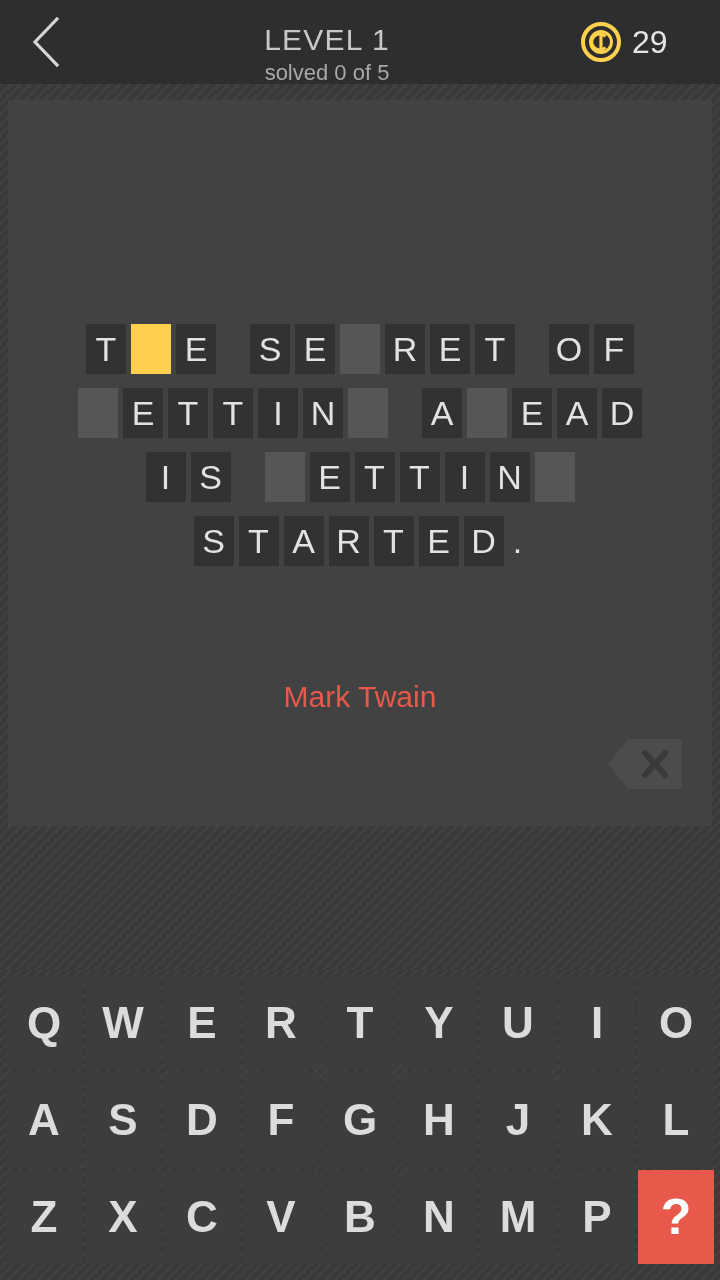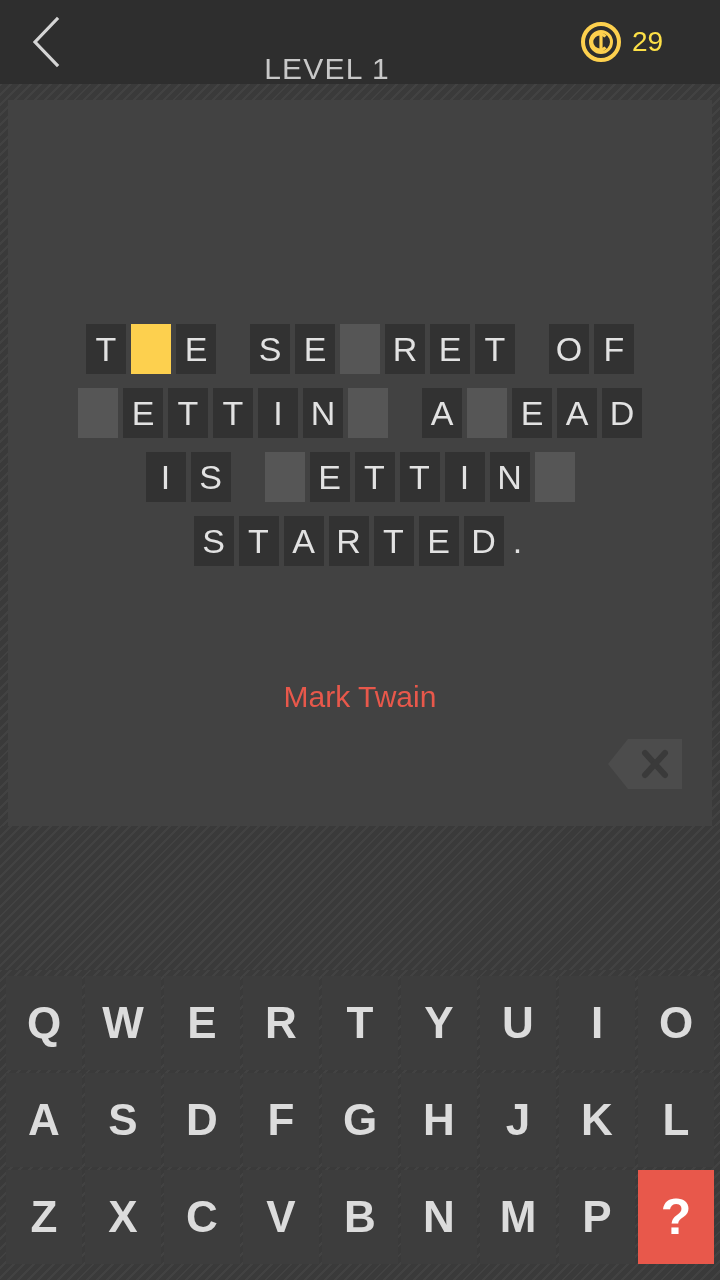--- a/index.html
+++ b/index.html
@@ -78,22 +78,22 @@
     width: 140px;
     height: 84px;
     display: flex;
     align-items: center;
     justify-content: flex-start;
     gap: 10px;
     padding-right: 16px;
   }
   .coin-icon { width: 42px; height: 42px; display:block; }
   .coin-count {
-    font-size: 28px;
-    color: #fde047;
+    font-size: 32px;
+    color: #e5e5e5;
     font-weight: 400;
   }
 
   
   .panel-wrap {
     position: absolute;
     top: 84px; left: 0;
     width: 720px;
     height: 742px;
   }
@@ -219,20 +219,21 @@
 
   <div class="header">
     <div class="back-btn">
       <svg class="chevron-left" viewBox="0 0 34 54">
         <polyline points="28,4 6,27 28,50" fill="none" stroke="#d5d5d5" stroke-width="3.2" stroke-linecap="square" stroke-linejoin="miter"></polyline>
       </svg>
     </div>
 
     <div class="title-block">
       <div class="level-title">LEVEL 1</div>
+      <div class="level-sub">solved 0 of 5</div>
     </div>
 
     <div class="coins">
       <svg class="coin-icon" viewBox="0 0 42 42">
         <circle cx="21" cy="21" r="18" fill="none" stroke="#fdd04e" stroke-width="4"></circle>
         <circle cx="21" cy="21" r="10.5" fill="none" stroke="#fdd04e" stroke-width="3"></circle>
         <path d="M25.5 15.5 A8 8 0 1 0 25.5 26.5" fill="none" stroke="#fdd04e" stroke-width="3.2"></path>
         <line x1="21" y1="11" x2="21" y2="31" stroke="#fdd04e" stroke-width="3.2"></line>
       </svg>
       <span class="coin-count">29</span>

